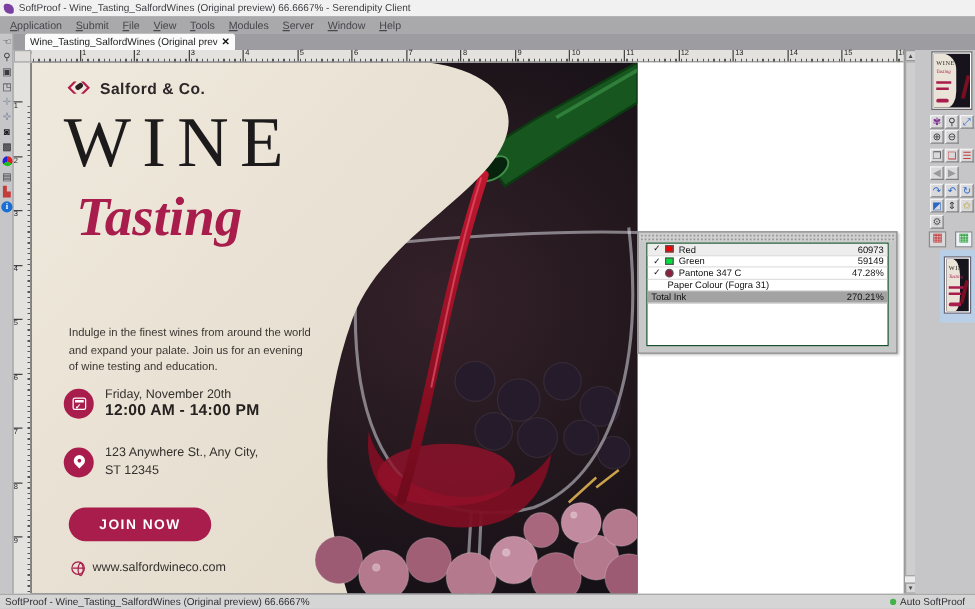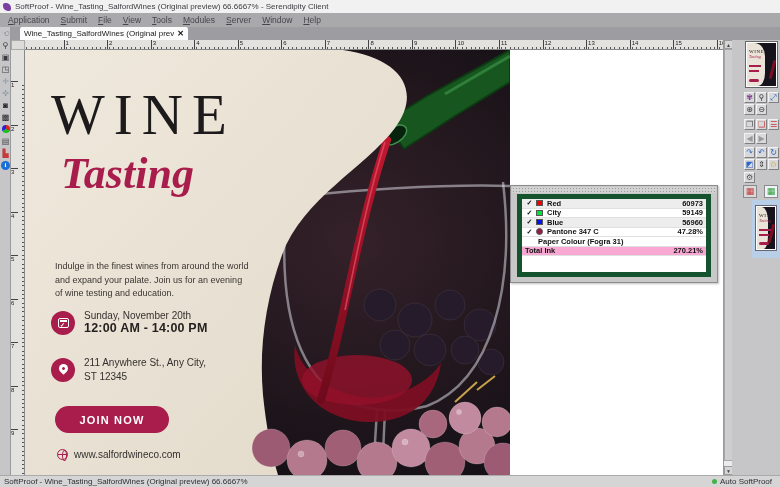--- a/index.html
+++ b/index.html
@@ -66,24 +66,24 @@
   #join-btn { left:30px; top:356px; width:114px; height:27px; background:#a81d4c; border:none; border-radius:14px; color:#fff; font-family:"Liberation Sans",sans-serif; font-size:11px; font-weight:bold; letter-spacing:1.2px; cursor:pointer; position:absolute; z-index:3; }
   #site-row { left:32px; top:399px; }
   .globe-glyph { width:11px; height:11px; border:1.4px solid #a81d4c; border-radius:50%; position:relative; margin-right:6px; flex:0 0 11px; }
   .globe-glyph:before { content:""; position:absolute; left:4px; top:0; width:3px; height:9px; border:1px solid #a81d4c; border-radius:50%; }
   .globe-glyph:after { content:""; position:absolute; left:0; top:4px; width:9px; height:0; border-top:1px solid #a81d4c; }
   #site-text { font-size:10px; color:#34302e; }
 
   
   #ink-panel { position:absolute; left:485px; top:135px; width:208px; height:98px; background:#c8c8c8; border:1px solid #8c8c8c; box-shadow:1px 1px 2px rgba(0,0,0,.25); z-index:5; }
   #ink-grip { height:6px; margin:1px; background-image:radial-gradient(#9a9a9a 0.8px, transparent 0.9px); background-size:3px 3px; background-color:#d2d2d2; }
-  #ink-body { position:absolute; left:6px; right:6px; top:8px; bottom:5px; background:#fff; border:5px solid #14532d; overflow:hidden;font-weight:bold; }
+  #ink-body { position:absolute; left:6px; right:6px; top:8px; bottom:5px; background:#fff; border:1px solid #14532d; overflow:hidden; }
   .ink-row { display:flex; align-items:center; height:9.5px; font-size:7.5px; color:#111; border-bottom:1px solid #e0e0e0; padding:0 3px; }
   .ink-row.alt { background:#ededed; }
-  .ink-row.total { background:#f9a8d4; }
+  .ink-row.total { background:#a3a3a3; }
   .ink-check { width:9px; font-size:7px; color:#111; text-align:center; flex:0 0 9px; cursor:pointer; }
   .ink-swatch { width:7px; height:6px; border:1px solid #555; margin:0 4px 0 2px; flex:0 0 7px; }
   .ink-swatch.round { border-radius:50%; height:7px; }
   .ink-spacer { width:22px; flex:0 0 13px; }
   .ink-name { flex:1; white-space:nowrap; }
   .ink-value { text-align:left; white-space:nowrap; }
 
   
   #vscroll { position:absolute; left:723px; top:40px; width:9px; height:435px; background:#eceaea; border-left:1px solid #9a9a9c; }
   .scroll-arrow { position:absolute; left:0; width:9px; height:9px; background:#d6d5d6; border:1px solid #9a9a9c; font-size:5px; color:#444; text-align:center; line-height:8px; cursor:pointer; }
@@ -281,40 +281,48 @@
             <circle cx="478" cy="412" r="19" fill="#9c5b72"></circle>
           <circle cx="440" cy="368" r="16" fill="#c28a9e"></circle>
             <circle cx="472" cy="372" r="15" fill="#b5798d"></circle>
           <circle cx="408" cy="374" r="14" fill="#a8677d"></circle>
           <circle cx="276" cy="404" r="3" fill="rgba(255,255,255,0.35)"></circle>
             <circle cx="380" cy="392" r="3" fill="rgba(255,255,255,0.35)"></circle>
           <circle cx="434" cy="362" r="2.5" fill="rgba(255,255,255,0.35)"></circle>
         </g>
       </svg>
 
+      <div class="pcontent" id="brand-row">
+        <svg width="20" height="18" viewBox="0 0 24 22">
+          <path d="M9 0 L3 6 L9 12 L6 12 L0 6 L6 0 Z" transform="translate(1 4)" fill="#b41e4e"></path>
+          <path d="M15 0 L21 6 L15 12 L18 12 L24 6 L18 0 Z" transform="translate(-1 4)" fill="#b41e4e"></path>
+          <rect x="8.5" y="6.5" width="8" height="5" rx="2.5" transform="rotate(-35 12 9)" fill="#2a2024"></rect>
+        </svg>
+        <span id="brand-name">Salford &amp; Co.</span>
+      </div>
       <div class="pcontent" id="poster-title">WINE</div>
       <div class="pcontent" id="poster-subtitle" style="color: rgb(168, 29, 76);">Tasting</div>
       <div class="pcontent" id="poster-desc">Indulge in the finest wines from around the world and expand your palate. Join us for an evening of wine testing and education.</div>
 
       <div class="pcontent info-row" id="date-row">
         <span class="red-circle" style="background: rgb(168, 29, 76);">
             <span class="cal-glyph"></span>
           </span>
         <span>
-          <div class="info-line1">Sunday, November 20th</div>
+          <div class="info-line1">Friday, November 20th</div>
           <div class="info-line2">12:00 AM - 14:00 PM</div>
         </span>
       </div>
 
       <div class="pcontent info-row" id="addr-row">
         <span class="red-circle" style="background: rgb(168, 29, 76);">
             <span class="pin-glyph"></span>
           </span>
         <span>
-          <div class="addr-line">211 Anywhere St., Any City,</div>
+          <div class="addr-line">123 Anywhere St., Any City,</div>
           <div class="addr-line">ST 12345</div>
         </span>
       </div>
 
       <button id="join-btn" style="background: rgb(168, 29, 76);">JOIN NOW</button>
 
       <div class="pcontent info-row" id="site-row">
         <span class="globe-glyph"></span>
         <span id="site-text">www.salfordwineco.com</span>
       </div>
@@ -325,28 +333,22 @@
       <div id="ink-body">
         <div class="ink-row alt">
           <span class="ink-check">✓</span>
           <span class="ink-swatch" style="background: rgb(244, 0, 0);"></span>
           <span class="ink-name">Red</span>
           <span class="ink-value">60973</span>
         </div>
         <div class="ink-row">
           <span class="ink-check">✓</span>
           <span class="ink-swatch" style="background: rgb(0, 224, 58);"></span>
-          <span class="ink-name">City</span>
+          <span class="ink-name">Green</span>
           <span class="ink-value">59149</span>
-        </div>
-        <div class="ink-row alt">
-          <span class="ink-check">✓</span>
-          <span class="ink-swatch" style="background: rgb(0, 20, 232);"></span>
-          <span class="ink-name">Blue</span>
-          <span class="ink-value">56960</span>
         </div>
         <div class="ink-row">
           <span class="ink-check">✓</span>
           <span class="ink-swatch round" style="background: rgb(142, 31, 63);"></span>
           <span class="ink-name">Pantone 347 C</span>
           <span class="ink-value">47.28%</span>
         </div>
         <div class="ink-row">
           <span class="ink-spacer"></span>
           <span class="ink-name">Paper Colour (Fogra 31)</span>

